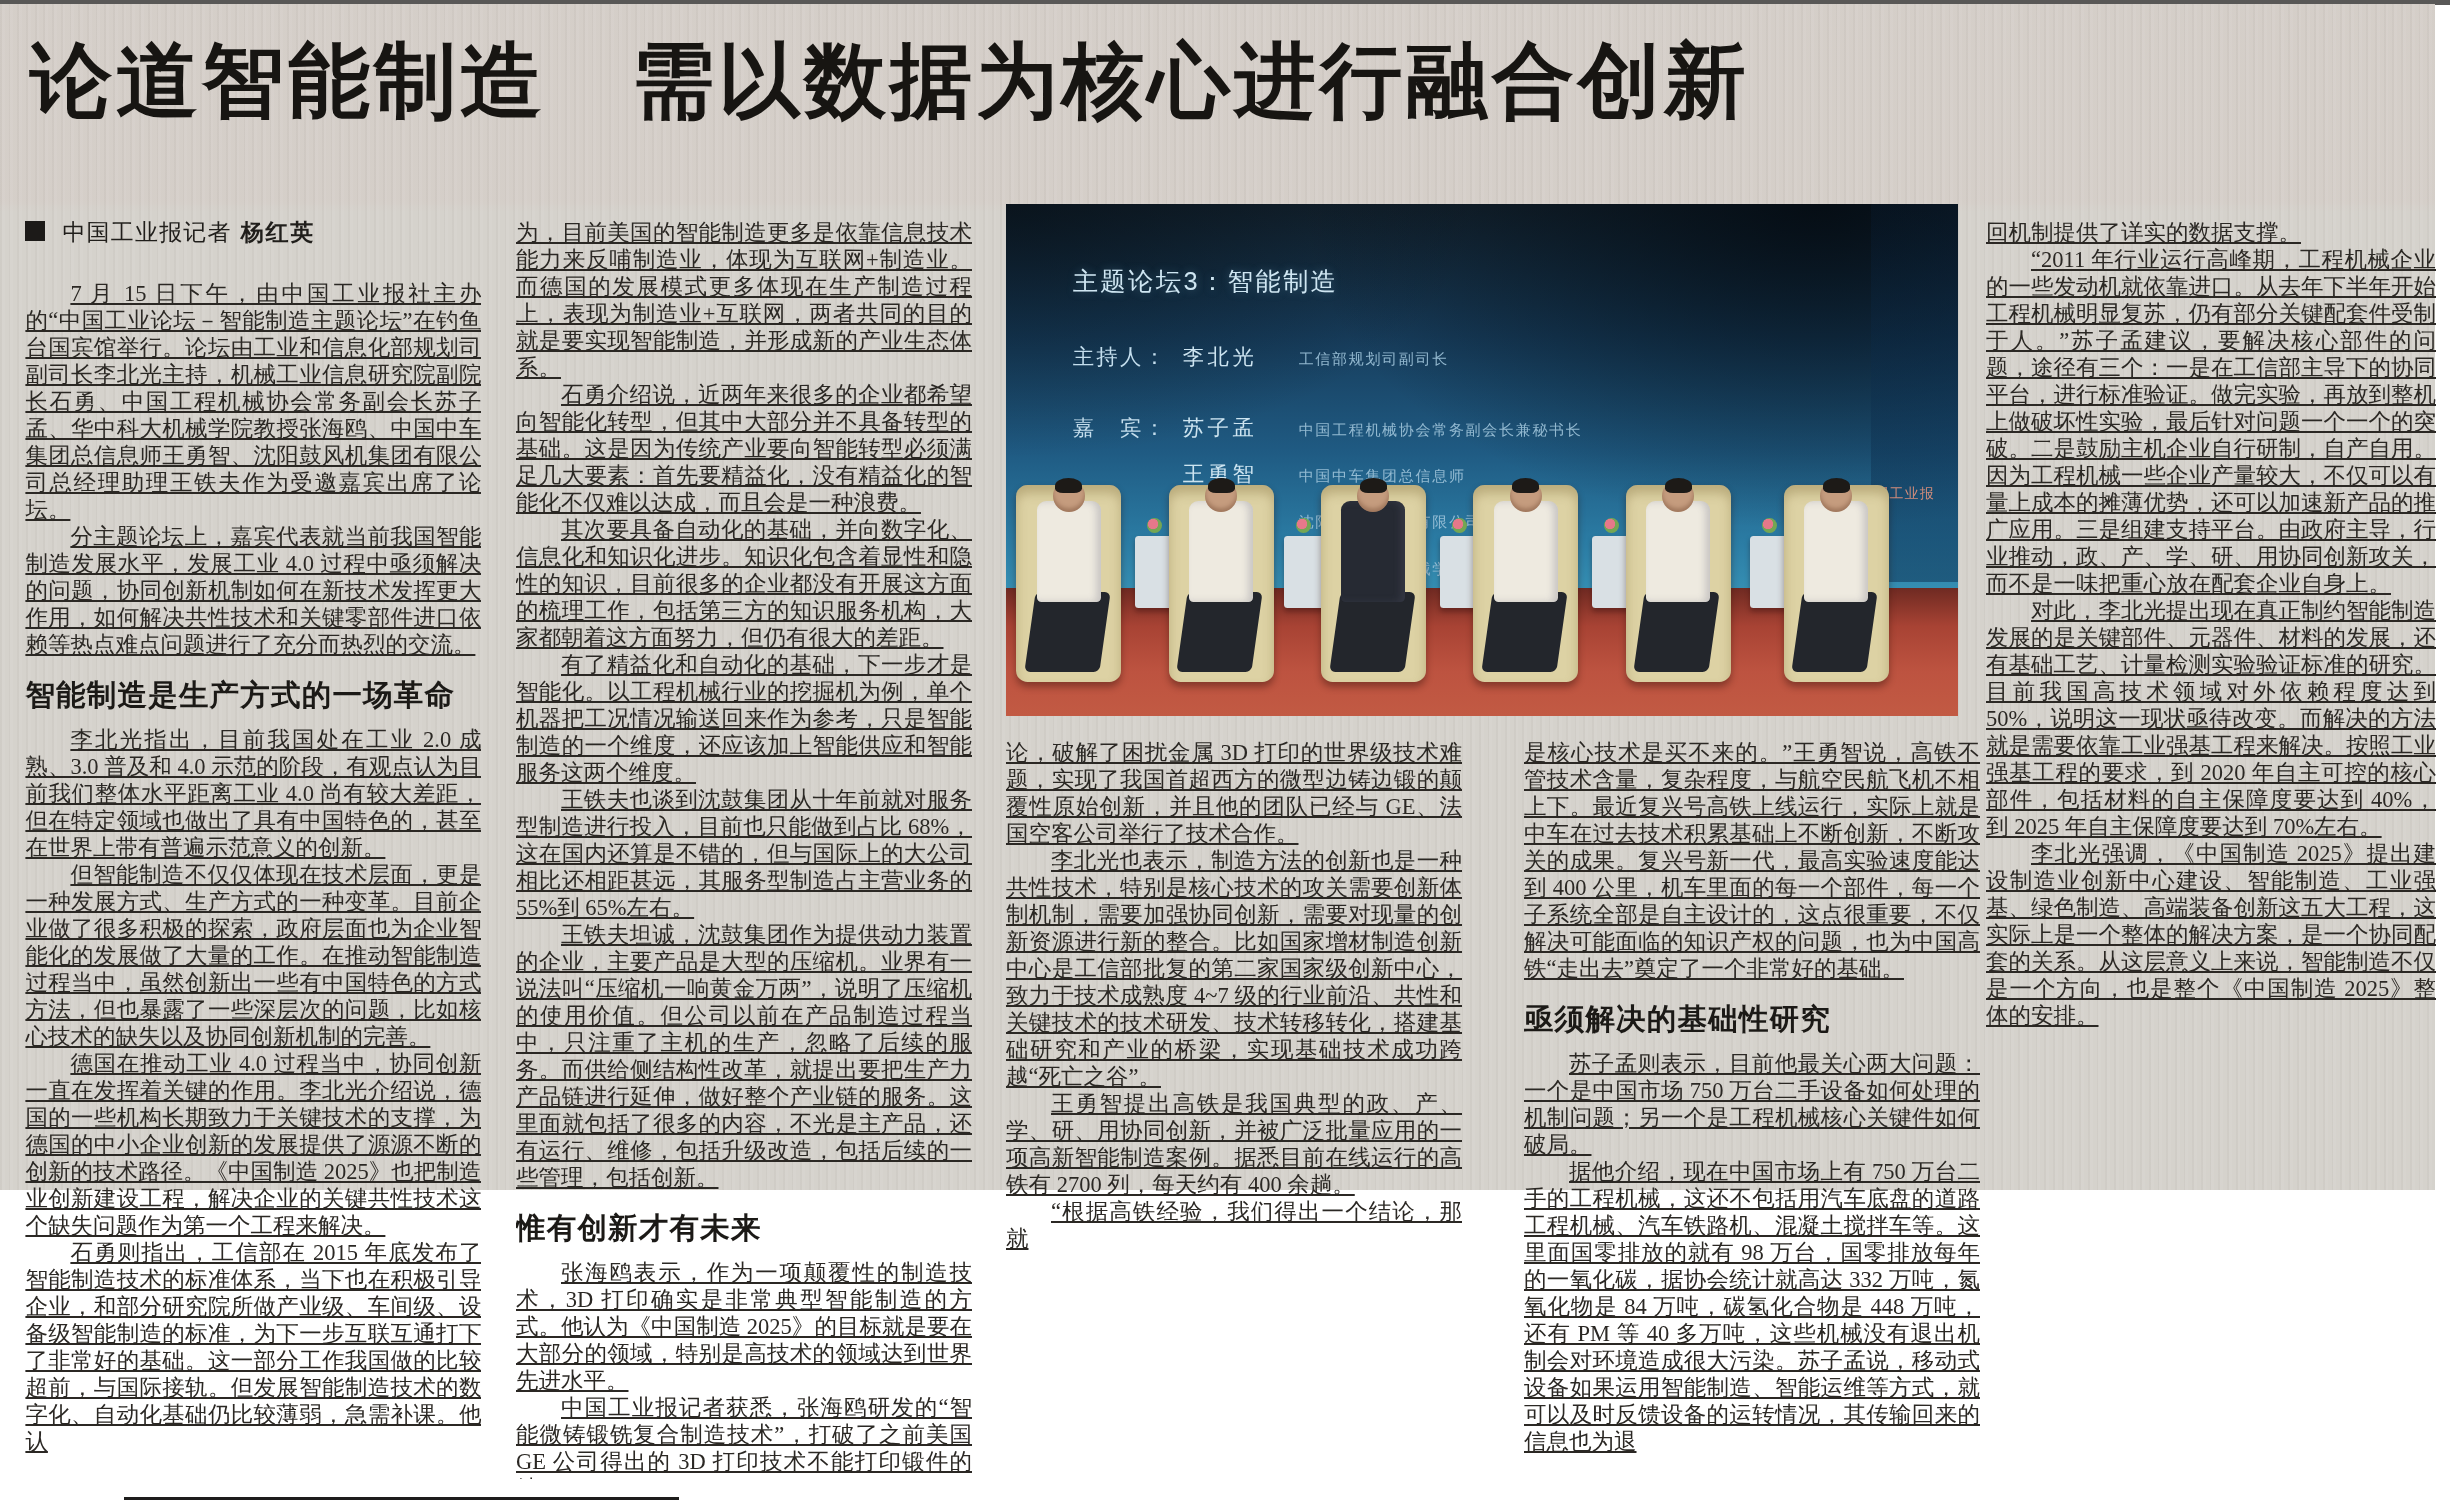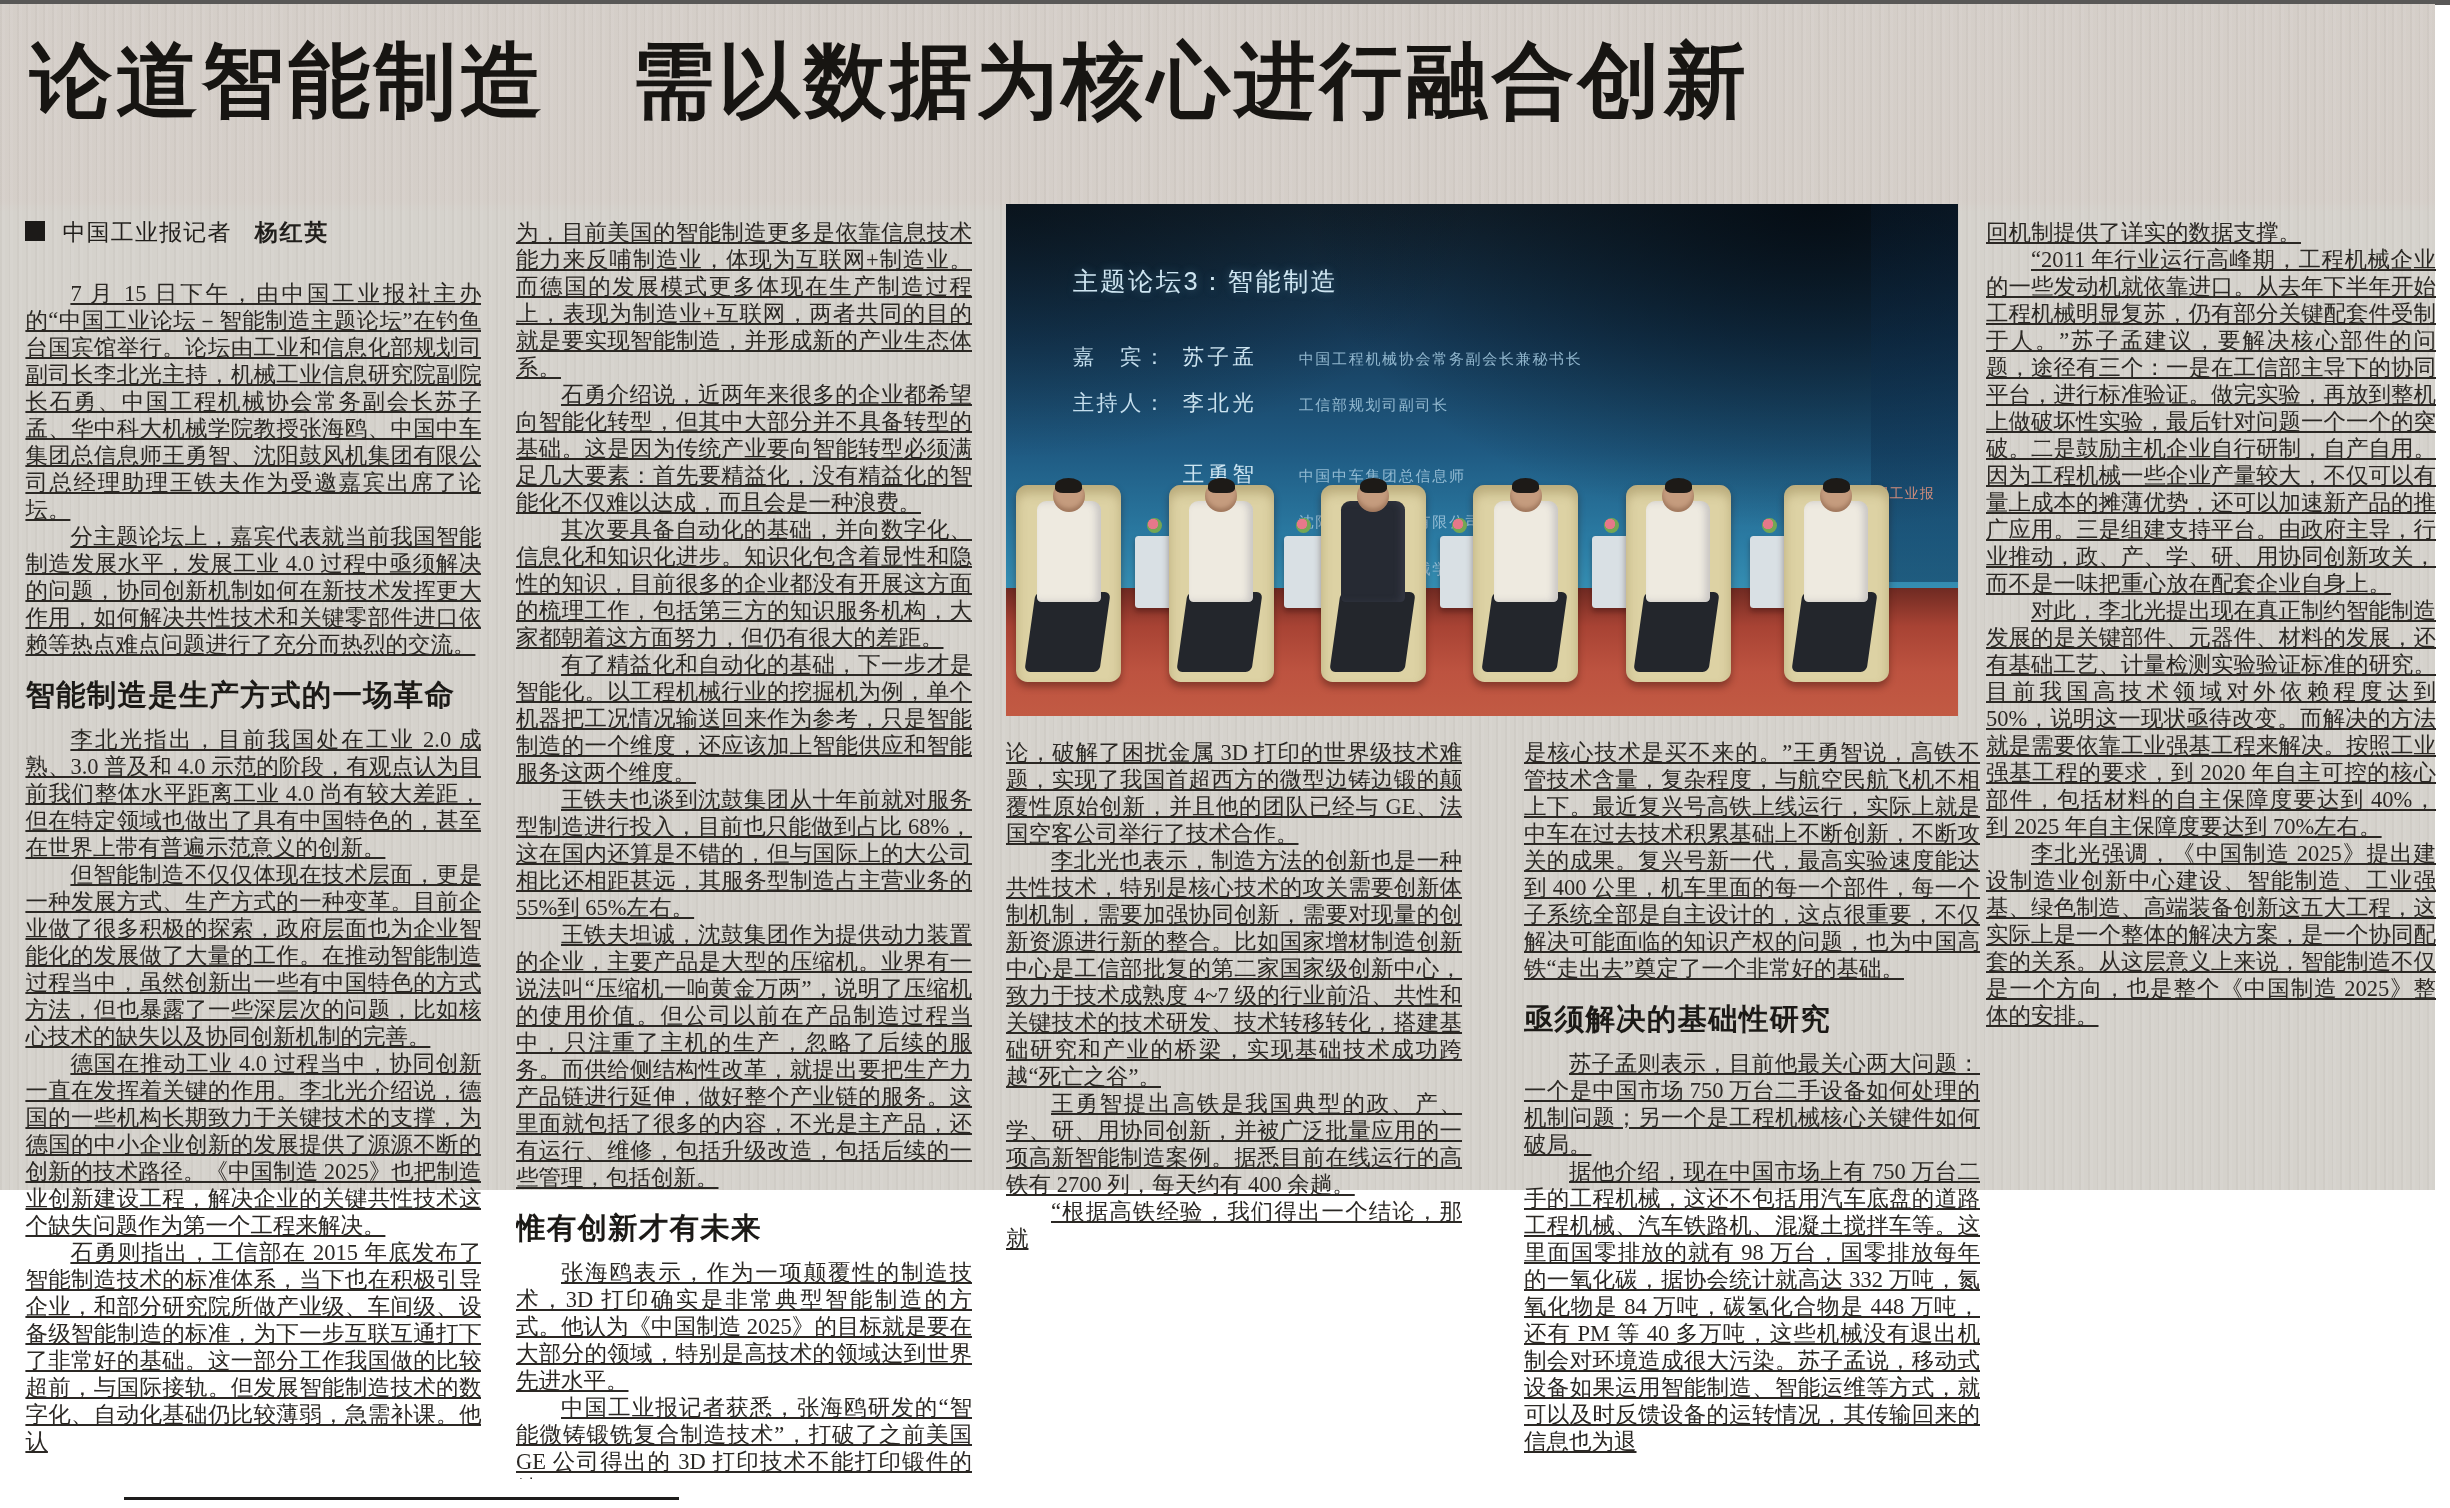--- a/index.html
+++ b/index.html
@@ -13,21 +13,21 @@
            linear-gradient(180deg, rgba(210,175,170,0.10) 0 197px, rgba(0,0,0,0) 208px);}
   .headline{position:absolute;left:30px;top:23px;width:2376px;margin:0;
             font-family:"Liberation Sans","DejaVu Sans",sans-serif;
             font-weight:700;font-size:82px;letter-spacing:4px;color:#171512;white-space:nowrap;}
   .col{position:absolute;font-size:22.5px;line-height:27px;color:#2b2824;text-align:justify;overflow:hidden;}
   .col p{margin:0;text-indent:2em;text-decoration:underline;}
   .col p.cont{text-indent:0;}
   .byline{font-size:23px;margin-bottom:34px;color:#201e1b;}
   .byline-marker{display:inline-block;width:19.7px;height:19.7px;background:#1c1a18;margin-right:17.3px;vertical-align:-1.2px;}
   .byline-role{letter-spacing:1.2px;}
-  .byline-name{font-weight:700;margin-left:23px;letter-spacing:1.7px;}
+  .byline-name{font-weight:700;margin-left:9px;letter-spacing:1.7px;}
   .subhead{font-family:"Liberation Sans","DejaVu Sans",sans-serif;font-weight:700;
            font-size:29.5px;color:#1b1916;margin:23px 0 18.5px;letter-spacing:1.2px;}
   .col1{left:25.4px;top:215px;width:456px;height:1260px;}
   .col2{left:516px;top:215px;width:456px;height:1260px;}
   .col3{left:1006px;top:735px;width:456px;height:746px;}
   .col4{left:1524px;top:735px;width:456px;height:746px;}
   .col5{left:1986px;top:215px;width:450px;height:1260px;}
 
   
   .photo{position:absolute;left:1006px;top:200px;width:952px;height:512px;overflow:hidden;
@@ -99,25 +99,25 @@
       <p>王铁夫坦诚，沈鼓集团作为提供动力装置的企业，主要产品是大型的压缩机。业界有一说法叫“压缩机一响黄金万两”，说明了压缩机的使用价值。但公司以前在产品制造过程当中，只注重了主机的生产，忽略了后续的服务。而供给侧结构性改革，就提出要把生产力产品链进行延伸，做好整个产业链的服务。这里面就包括了很多的内容，不光是主产品，还有运行、维修，包括升级改造，包括后续的一些管理，包括创新。</p>
       <h2 class="subhead">惟有创新才有未来</h2>
       <p>张海鸥表示，作为一项颠覆性的制造技术，3D 打印确实是非常典型智能制造的方式。他认为《中国制造 2025》的目标就是要在大部分的领域，特别是高技术的领域达到世界先进水平。</p>
       <p>中国工业报记者获悉，张海鸥研发的“智能微铸锻铣复合制造技术”，打破了之前美国 GE 公司得出的 3D 打印技术不能打印锻件的结</p>
     </div>
 
     <div class="photo">
       <div class="photo-band"></div>
       <div class="screen-title">主题论坛3：智能制造</div>
       <div class="roster">
-        <div class="roster-row">
-          <span class="r-label">嘉　宾：</span><span class="r-name">苏子孟</span><span class="r-title">中国工程机械协会常务副会长兼秘书长</span>
-        </div>
         <div class="roster-row host">
           <span class="r-label">主持人：</span><span class="r-name">李北光</span><span class="r-title">工信部规划司副司长</span>
+        </div>
+        <div class="roster-row">
+          <span class="r-label">嘉　宾：</span><span class="r-name">苏子孟</span><span class="r-title">中国工程机械协会常务副会长兼秘书长</span>
         </div>
         <div class="roster-row">
           <span class="r-label"></span><span class="r-name">王勇智</span><span class="r-title">中国中车集团总信息师</span>
         </div>
         <div class="roster-row">
           <span class="r-label"></span><span class="r-name">王铁夫</span><span class="r-title">沈阳鼓风机集团有限公司总经理助理</span>
         </div>
         <div class="roster-row">
           <span class="r-label"></span><span class="r-name">张海鸥</span><span class="r-title">华中科技大学机械学院教授</span>
         </div>

